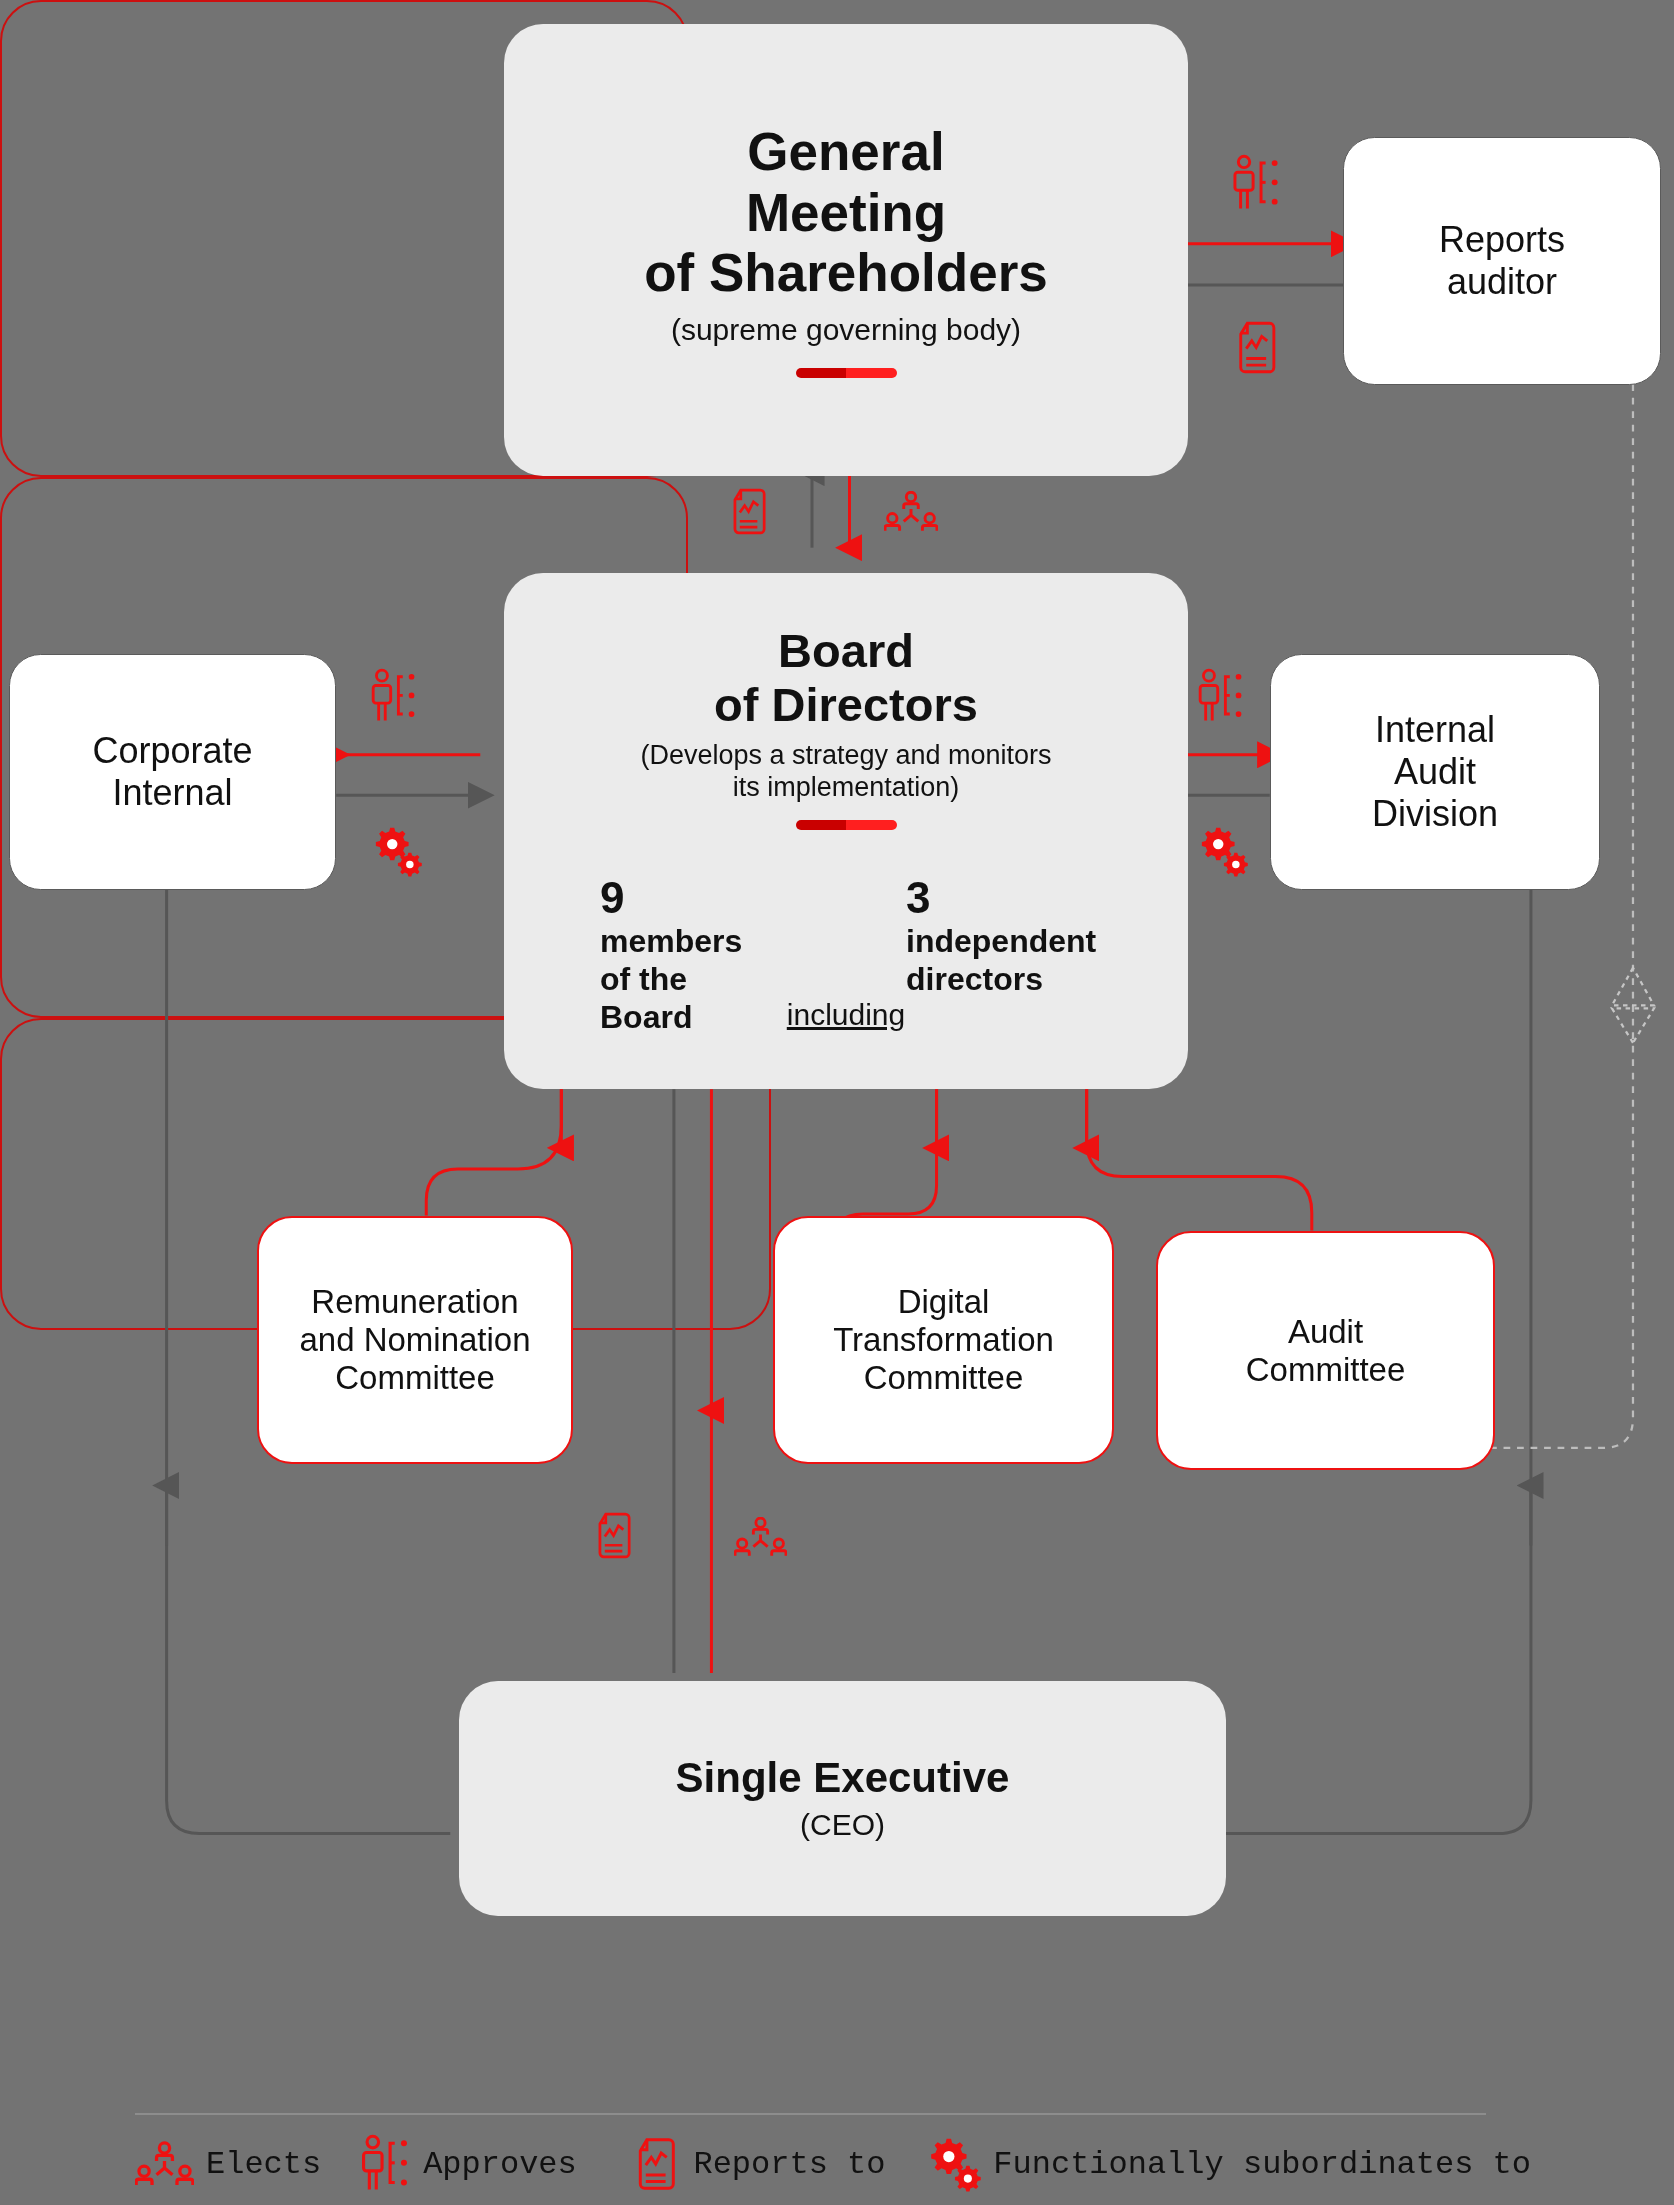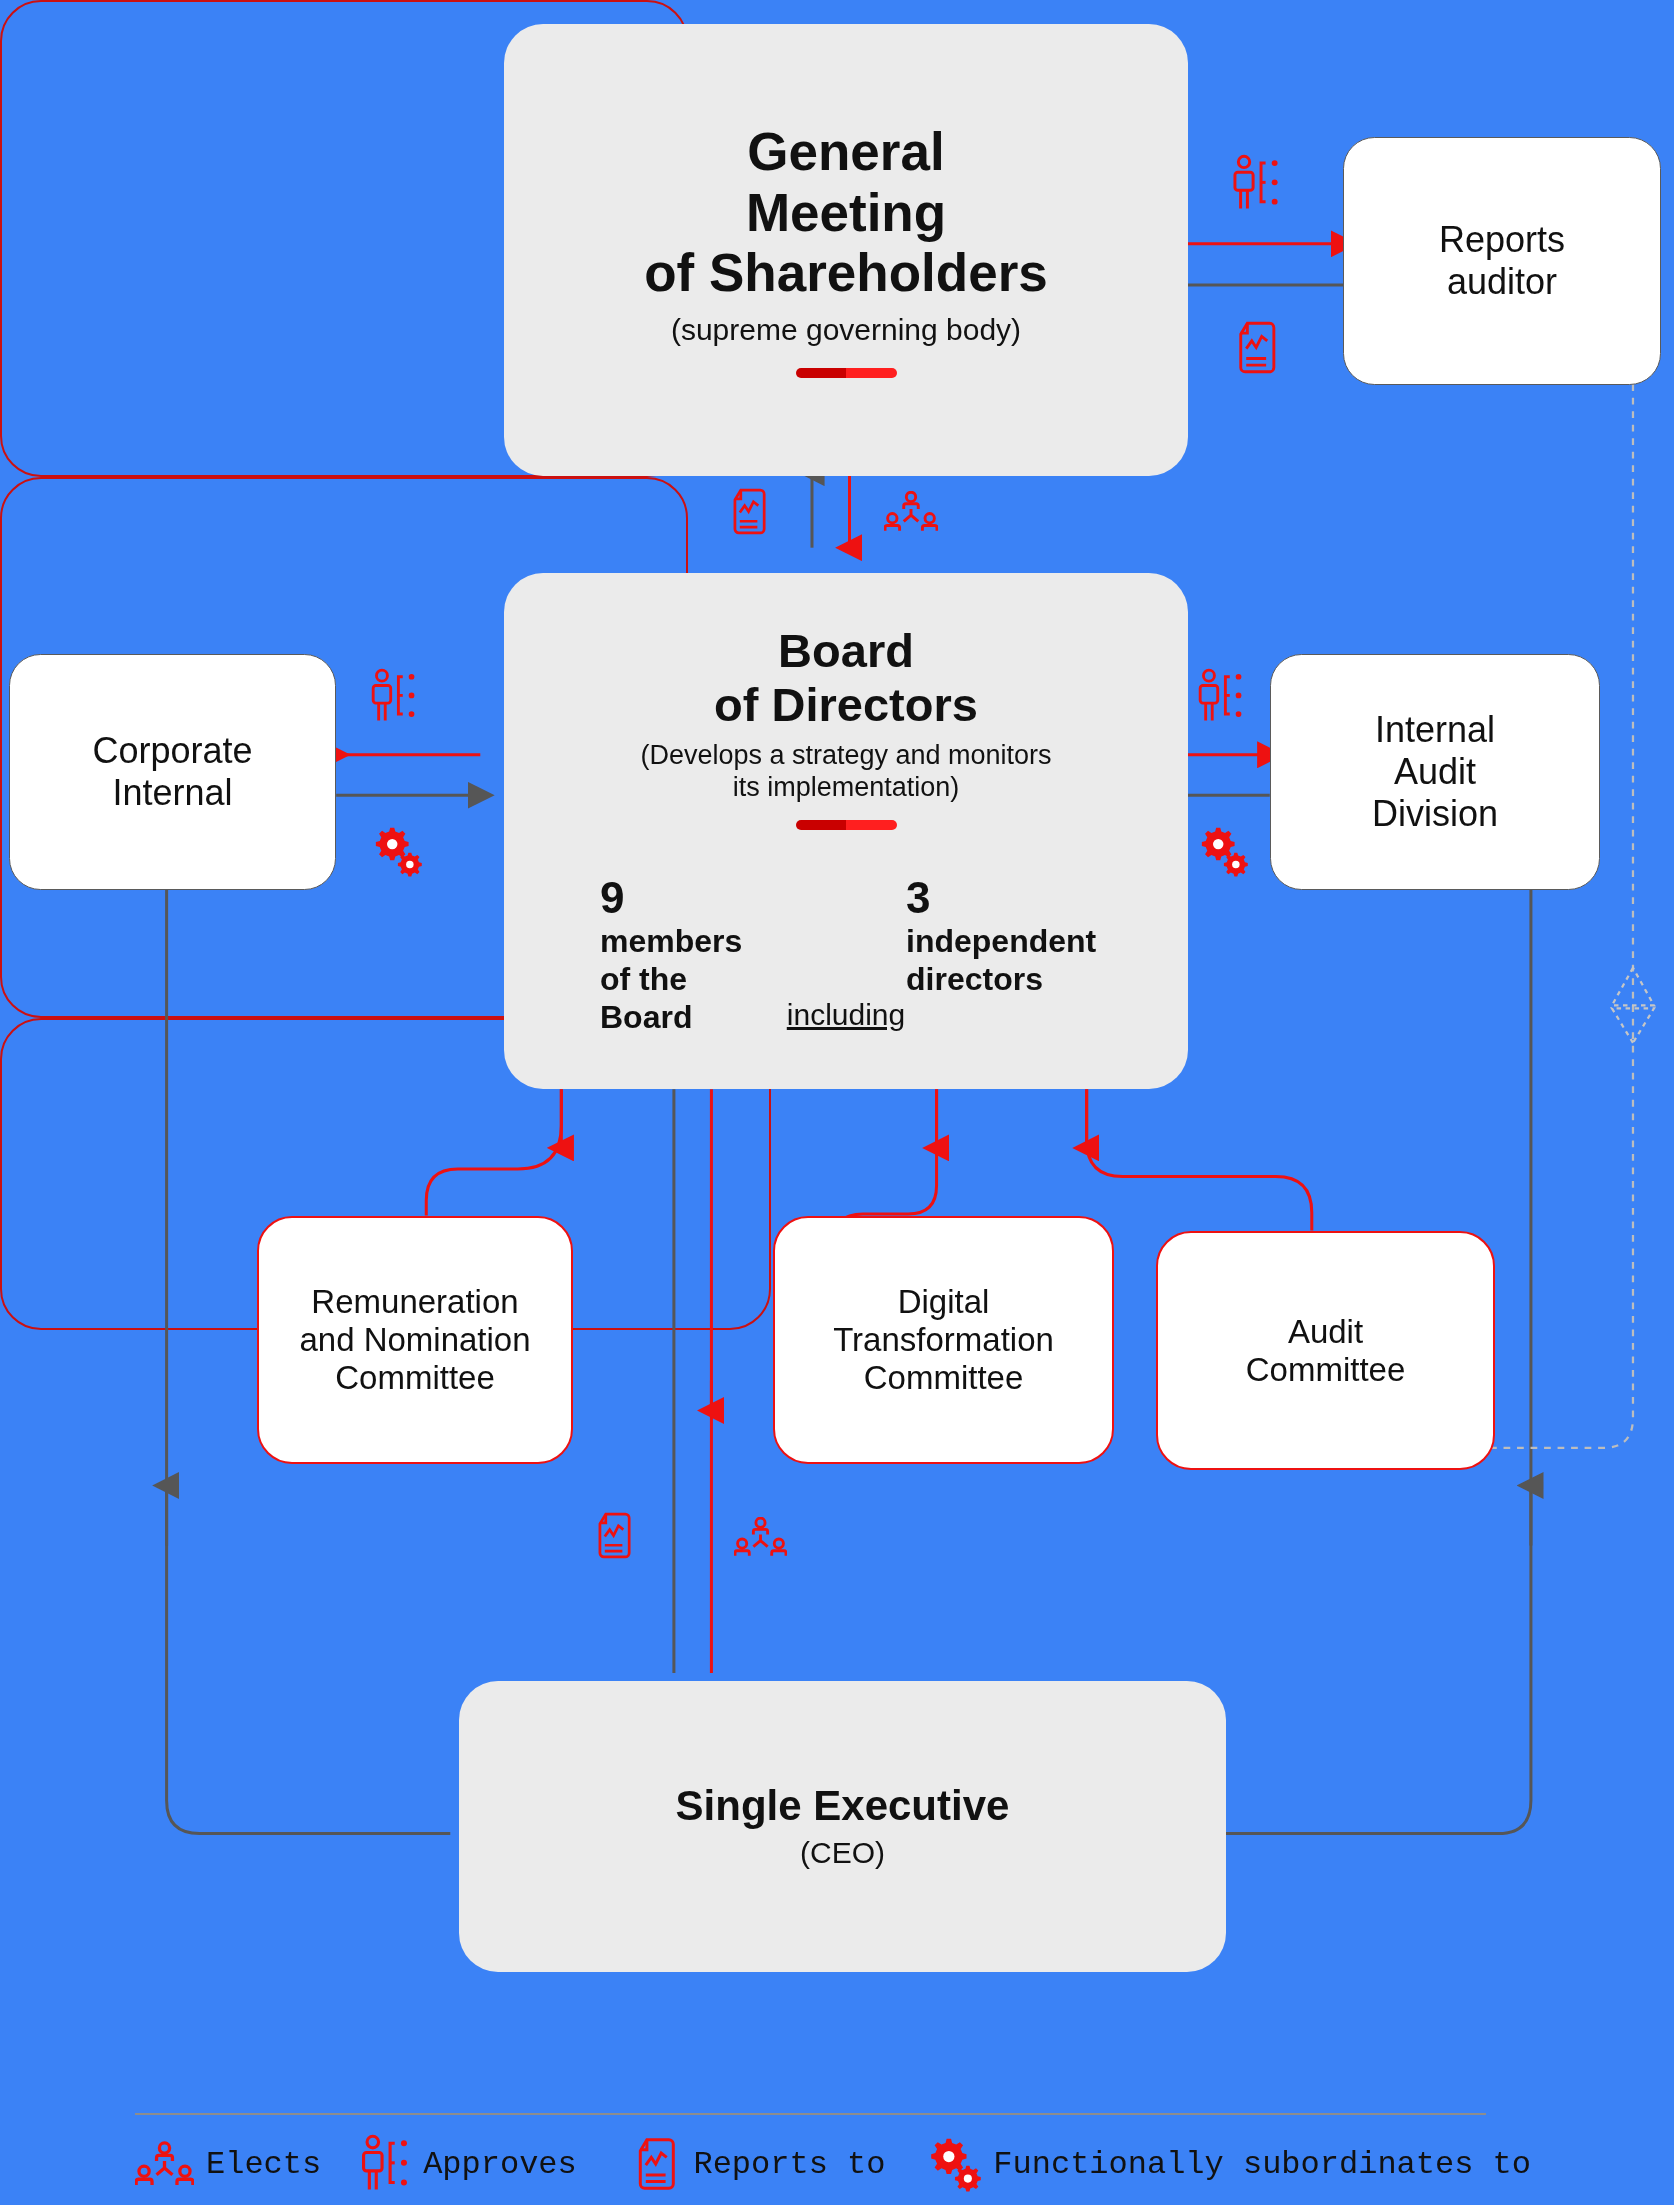--- a/index.html
+++ b/index.html
@@ -1,17 +1,17 @@
 <!DOCTYPE html>
 <html style="font-size:12px"><head>
 <meta charset="utf-8">
 <style>
   html,body{margin:0;padding:0;background:#ffffff;}
   body{font-family:"Liberation Sans",sans-serif;}
-  #root{position:relative;width:1675px;height:2205px;background:#3b82f6;overflow:hidden;}
+  #root{position:relative;width:1675px;height:2205px;background:#737373;overflow:hidden;}
 
   
   .node{position:absolute;box-sizing:border-box;display:flex;flex-direction:column;
         align-items:center;justify-content:center;text-align:center;color:#111;}
   .node .ttl{line-height:1.14;}
   .node .sub{line-height:1.2;}
 
   
   .box-grey{border:1.5px solid #5a5a5a;border-radius:31.5px;background:#fff;}
   
@@ -186,21 +186,21 @@
     <div class="t-44 thin">Digital</div>
     <div class="t-44 thin">Transformation</div>
     <div class="t-44 thin">Committee</div>
   </div>
 
   <div class="node box-red" style="left:1156px;top:1231px;width:339px;height:239px;">
     <div class="t-44 thin">Audit</div>
     <div class="t-44 thin">Committee</div>
   </div>
 
-  <div class="node panel-fill" style="left:459px;top:1681px;width:767px;height:291px;">
+  <div class="node panel-fill" style="left:459px;top:1681px;width:767px;height:235px;">
     <div class="ttl t-56">Single Executive</div>
     <div class="sub t-40 thin" style="margin-top:6px;">(CEO)</div>
   </div>
 
   <div class="iconwrap" style="left:1231px;top:154px;">
     <svg width="51" height="59" viewBox="0 0 44 52" fill="none" stroke="#ee1111" stroke-width="2.6">
       <circle cx="11" cy="7" r="5"></circle>
       <path d="M5.5,16 h11 a2.5,2.5 0 0 1 2.5,2.5 v11 a2.5,2.5 0 0 1 -2.5,2.5 h-11 a2.5,2.5 0 0 1 -2.5,-2.5 v-11 a2.5,2.5 0 0 1 2.5,-2.5 z"></path>
       <path d="M8,32 v16 M14,32 v16"></path>
       <path d="M30,8 h-4 v34 h4"></path>

